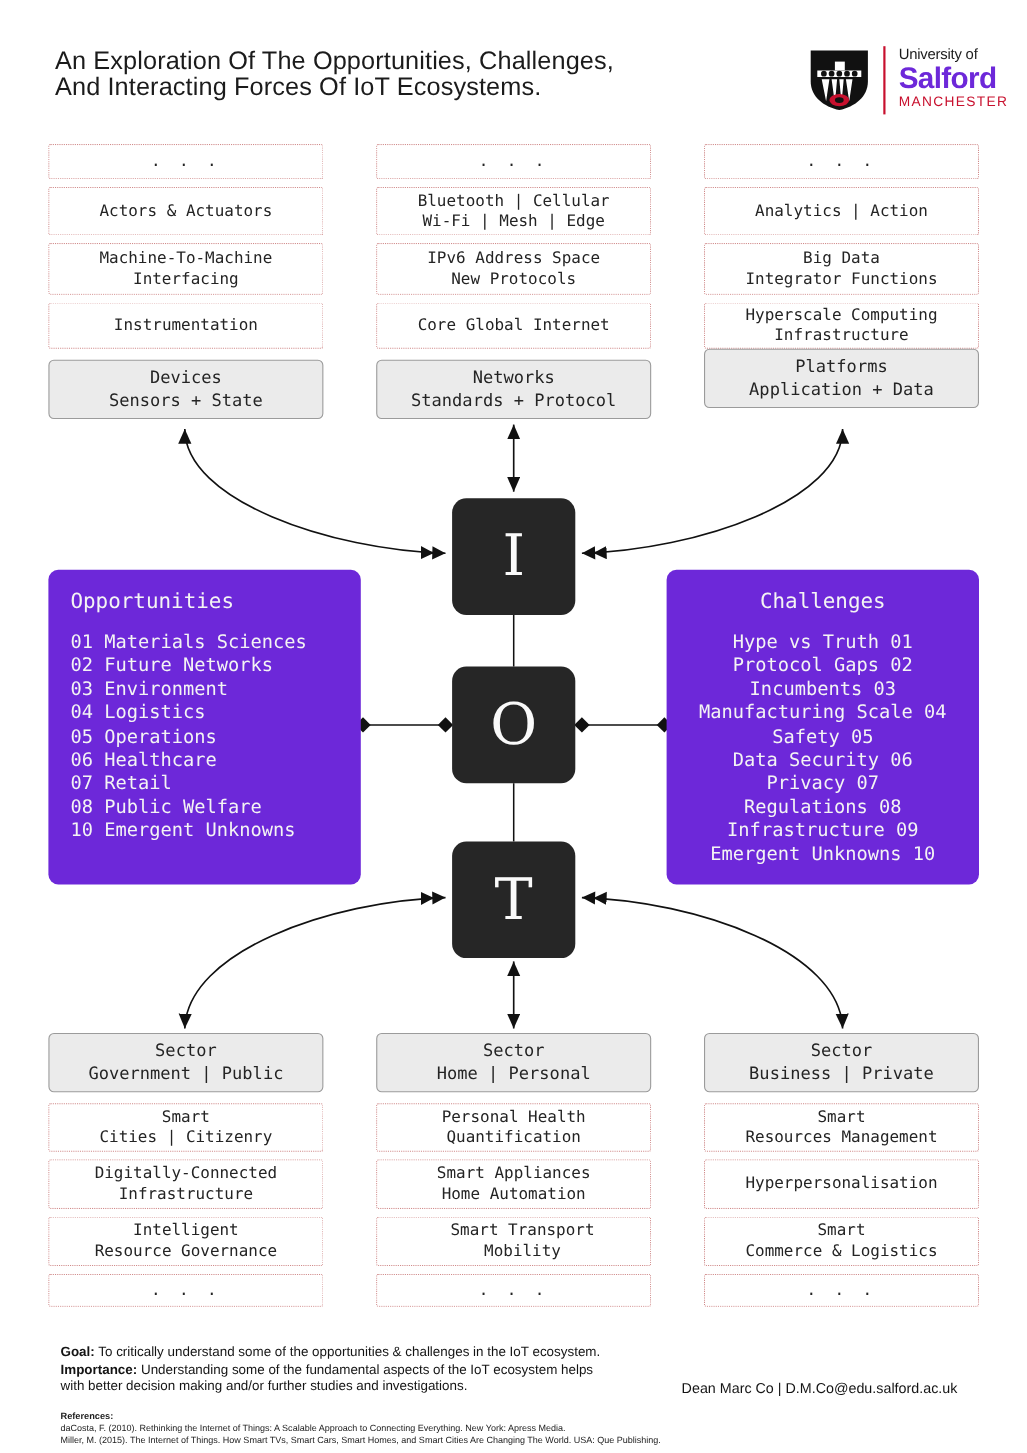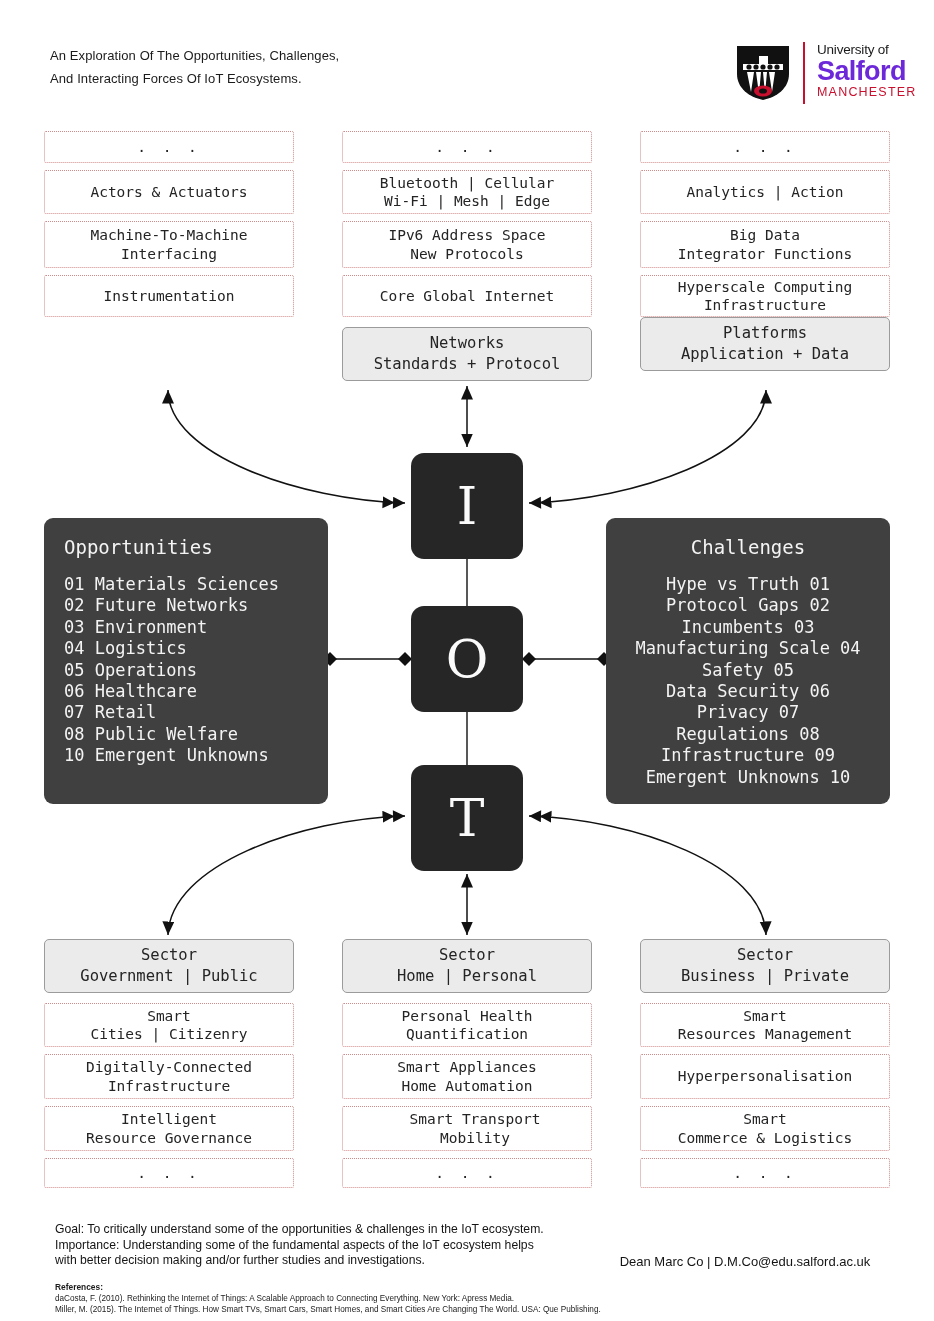--- a/index.html
+++ b/index.html
@@ -6,21 +6,21 @@
   body{
     width:934px;height:1321px;position:relative;overflow:hidden;
     font-family:"Liberation Sans", sans-serif;color:#1a1a1a;
   }
   .mono{font-family:"DejaVu Sans Mono", monospace;}
 
   
   #header{position:absolute;left:0;top:0;width:934px;height:120px;}
   #title{
     position:absolute;left:50px;top:44px;width:560px;
-    font-size:13px;line-height:23px;color:#1b1b1b;letter-spacing:0.1px;
+    font-size:23px;line-height:23px;color:#1b1b1b;letter-spacing:0.1px;
   }
   #title .l2{display:block;}
   #logo{position:absolute;left:735px;top:42px;width:160px;height:62px;}
   #crest{position:absolute;left:0;top:2px;width:56px;height:58px;}
   #logo-divider{position:absolute;left:68px;top:0px;width:2px;height:62px;background:#c8102e;}
   #logo-text{position:absolute;left:82px;top:0px;}
   #logo-uni{font-size:13.5px;line-height:15px;color:#1b1b1b;letter-spacing:-0.2px;}
   #logo-salford{font-size:27px;line-height:28px;font-weight:bold;color:#6d28d9;letter-spacing:-0.6px;}
   #logo-manchester{font-size:12.5px;line-height:15px;color:#c8102e;letter-spacing:1.2px;}
 
@@ -33,21 +33,21 @@
   }
   .hbox{
     box-sizing:border-box;width:250px;border:1.2px solid #9b9b9b;background:#ebebeb;
     display:flex;align-items:center;justify-content:center;text-align:center;
     font-size:15.5px;line-height:21px;color:#242424;border-radius:5px;
   }
   .dots{letter-spacing:4px;}
 
   
   .panel{
-    position:absolute;background:#404040;border-radius:9px;color:#f4f4f4;
+    position:absolute;background:#6d28d9;border-radius:9px;color:#f4f4f4;
     box-sizing:border-box;padding:18px 20px;
   }
   .panel h2{margin:0 0 16px 0;font-weight:normal;font-size:19px;line-height:22px;}
   .panel ul{margin:0;padding:0;list-style:none;font-size:17px;line-height:21.4px;}
   .panel li{white-space:pre;}
   #opp{left:44px;top:518px;width:284px;height:286px;text-align:left;}
   #chal{left:606px;top:518px;width:284px;height:286px;text-align:center;}
 
   
   .iot{
@@ -57,21 +57,21 @@
   }
   #iot-i{top:453px;}
   #iot-o{top:606px;}
   #iot-t{top:765px;}
 
   #svg-layer{position:absolute;left:0;top:0;width:934px;height:1321px;pointer-events:none;}
 
   
   #footer{position:absolute;left:0;top:1222px;width:934px;}
   #goal-block{position:absolute;left:55px;top:0px;width:560px;font-size:12.2px;line-height:15.6px;color:#141414;}
-  #goal-block b{font-weight:normal;}
+  #goal-block b{font-weight:bold;}
   #author{position:absolute;left:600px;top:32px;width:290px;text-align:center;font-size:13px;color:#141414;}
   #refs{position:absolute;left:55px;top:60px;width:620px;font-size:8.2px;line-height:11px;color:#1c1c1c;}
   #refs .rhead{font-weight:bold;font-size:8.4px;}
 </style>
 </head>
 <body>
 
 <div id="header">
   <div id="title">
     <span>An Exploration Of The Opportunities, Challenges,</span>
@@ -140,20 +140,24 @@
 </svg>
 
 <div class="col" id="top-col-0" style="left:44px;top:131px;">
   <div class="dbox mono" style="height:32px;">
       <span class="dots">. . .</span>
     </div>
   <div class="dbox mono" style="height:44px;margin-top:7px;white-space:pre-line;">Actors &amp; Actuators</div>
   <div class="dbox mono" style="height:47px;margin-top:7px;white-space:pre-line;">Machine-To-Machine
 Interfacing</div>
   <div class="dbox mono" style="height:42px;margin-top:7px;white-space:pre-line;">Instrumentation</div>
+  <div class="hbox mono" style="height:54px;margin-top:10px;flex-direction:column;">
+    <span>Devices</span>
+    <span>Sensors + State</span>
+  </div>
 </div>
 
 <div class="col" id="top-col-1" style="left:342px;top:131px;">
   <div class="dbox mono" style="height:32px;">
       <span class="dots">. . .</span>
     </div>
   <div class="dbox mono" style="height:44px;margin-top:7px;white-space:pre-line;">Bluetooth | Cellular
 Wi-Fi | Mesh | Edge</div>
   <div class="dbox mono" style="height:47px;margin-top:7px;white-space:pre-line;">IPv6 Address Space
 New Protocols</div>

